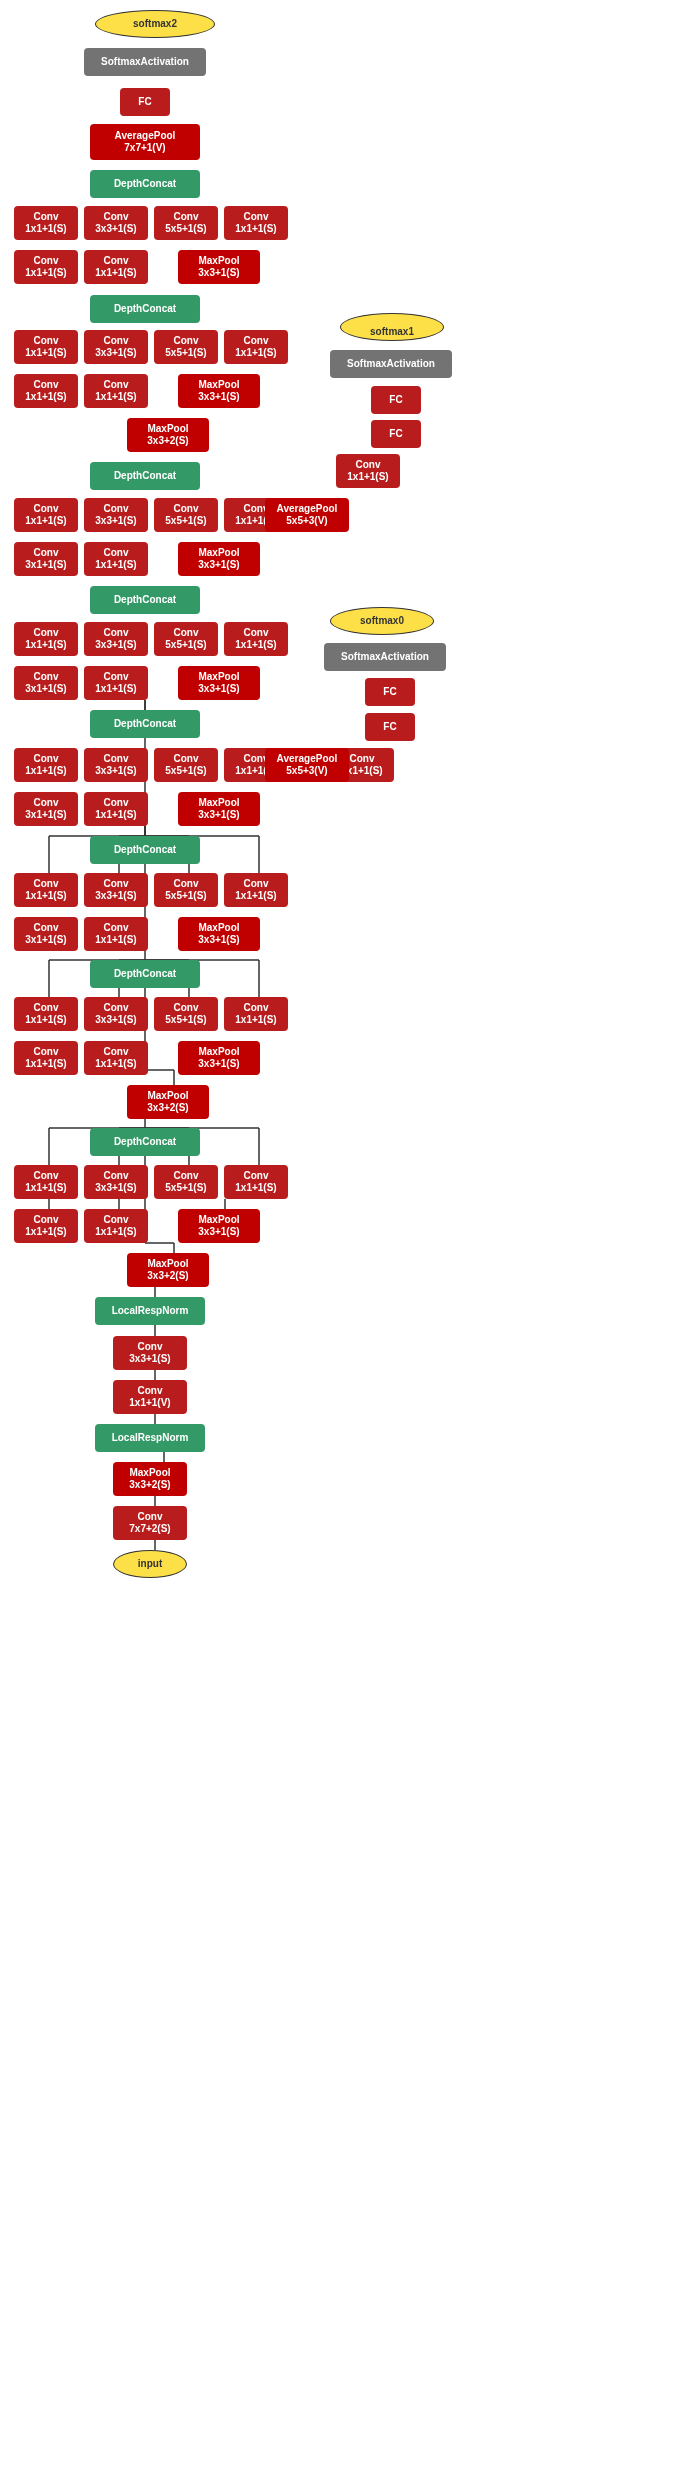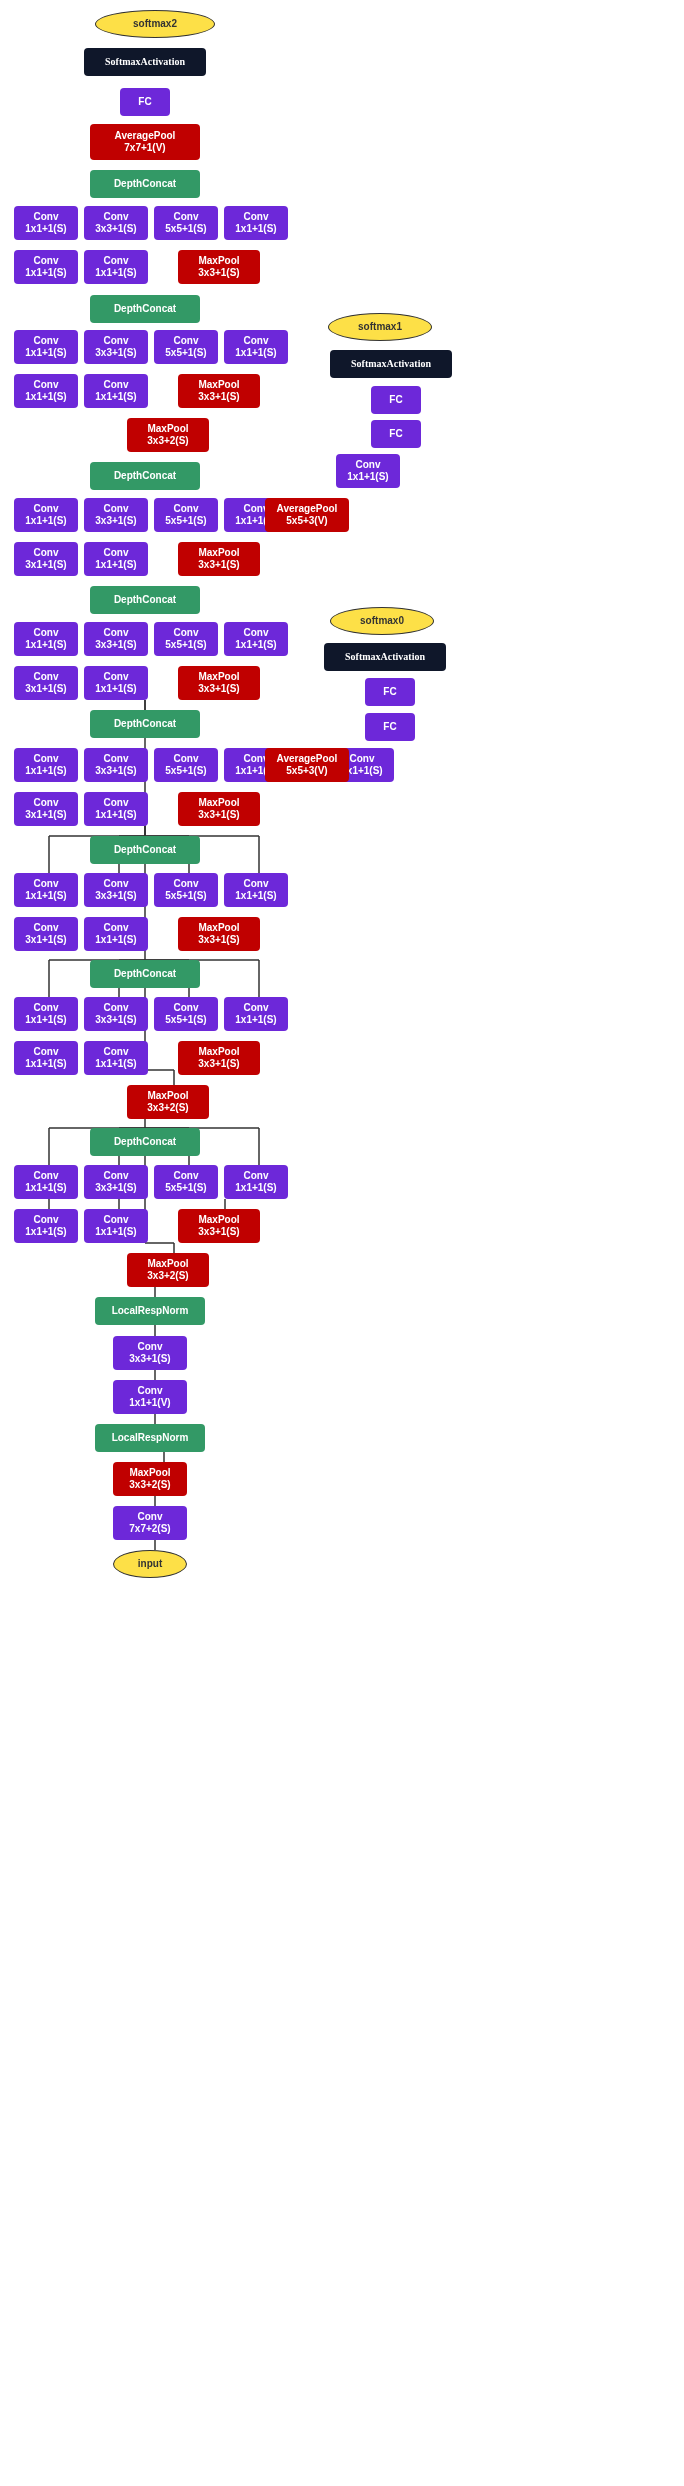--- a/index.html
+++ b/index.html
@@ -29,24 +29,24 @@
       border-radius: 4px;
       line-height: 1.2;
       padding: 2px 4px;
     }
     .node.ellipse {
       border-radius: 50%;
       background: #fde047;
       border: 1.5px solid #333;
       color: #333;
     }
-    .node.blue { background: #6d28d9; }
+    .node.blue { background: #b91c1c; }
     .node.green { background: #339966; }
     .node.red { background: #C00000; }
-    .node.orange { background: #0f172a; font-family: Liberation Serif, serif; }
+    .node.orange { background: #737373; }
     
     svg.lines {
       position: absolute;
       top: 0; left: 0;
       width: 684px;
       height: 2486px;
       pointer-events: none;
     }
     svg.lines line, svg.lines path {
       stroke: #333;
@@ -180,21 +180,21 @@
   <div class="node blue" style="left:84px;top:374px;width:64px;height:34px;">
       <span>Conv<br>1x1+1(S)</span>
     </div>
   <div class="node red" style="left:178px;top:374px;width:82px;height:34px;">
       <span>MaxPool<br>3x3+1(S)</span>
     </div>
   <div class="node red" style="left:127px;top:418px;width:82px;height:34px;">
       <span>MaxPool<br>3x3+2(S)</span>
     </div>
 
-  <div class="node ellipse" style="left:328px;top:313px;width:104px;height:28px;">
+  <div class="node ellipse" style="left:340px;top:313px;width:104px;height:28px;align-items:flex-end;">
       <span style="color:#333">softmax1</span>
     </div>
   <div class="node orange" style="left:330px;top:350px;width:122px;height:28px;">
       <span>SoftmaxActivation</span>
     </div>
   <div class="node blue" style="left:371px;top:386px;width:50px;height:28px;">
       <span>FC</span>
     </div>
   <div class="node blue" style="left:371px;top:420px;width:50px;height:28px;">
       <span>FC</span>

